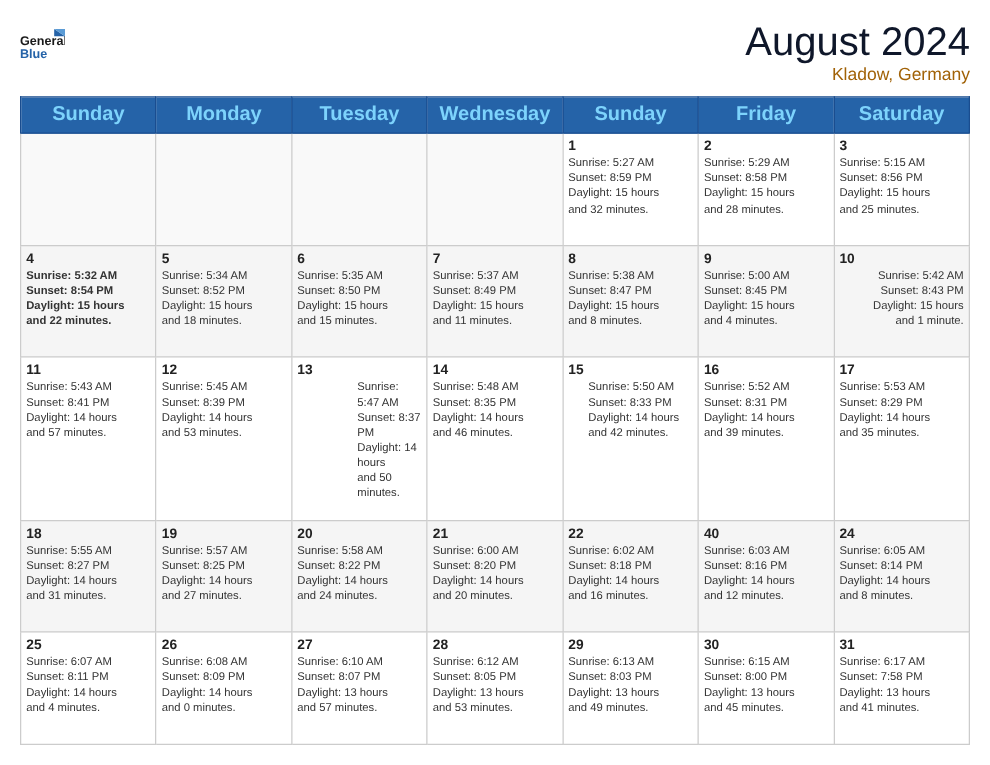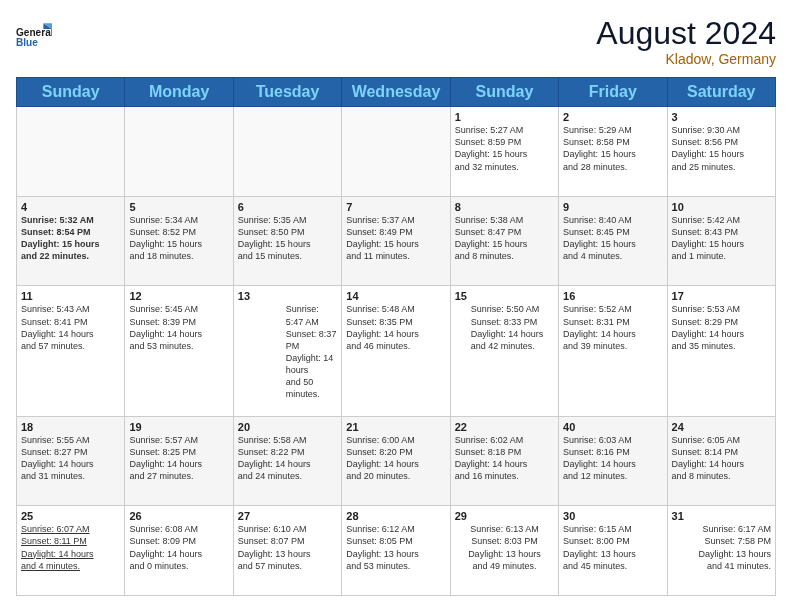--- a/index.html
+++ b/index.html
@@ -136,21 +136,21 @@
           </td>
           <td>
             <span class="day-num">2</span>
             <div class="day-info" style="white-space: pre-line;">Sunrise: 5:29 AM
 Sunset: 8:58 PM
 Daylight: 15 hours
 and 28 minutes.</div>
           </td>
           <td>
             <span class="day-num">3</span>
-            <div class="day-info" style="white-space: pre-line;">Sunrise: 9:30 AM
+            <div class="day-info" style="white-space: pre-line;">Sunrise: 5:15 AM
 Sunset: 8:56 PM
 Daylight: 15 hours
 and 25 minutes.</div>
           </td>
         </tr>
         <tr>
           <td>
             <span class="day-num">4</span>
             <div class="day-info" style="white-space: pre-line; font-weight: bold;">Sunrise: 5:32 AM
 Sunset: 8:54 PM
@@ -180,28 +180,28 @@
           </td>
           <td>
             <span class="day-num">8</span>
             <div class="day-info" style="white-space: pre-line;">Sunrise: 5:38 AM
 Sunset: 8:47 PM
 Daylight: 15 hours
 and 8 minutes.</div>
           </td>
           <td>
             <span class="day-num">9</span>
-            <div class="day-info" style="white-space: pre-line;">Sunrise: 8:40 AM
+            <div class="day-info" style="white-space: pre-line;">Sunrise: 5:00 AM
 Sunset: 8:45 PM
 Daylight: 15 hours
 and 4 minutes.</div>
           </td>
           <td>
             <span class="day-num">10</span>
-            <div class="day-info" style="white-space: pre-line;">Sunrise: 5:42 AM
+            <div class="day-info" style="white-space: pre-line; text-align: right;">Sunrise: 5:42 AM
 Sunset: 8:43 PM
 Daylight: 15 hours
 and 1 minute.</div>
           </td>
         </tr>
         <tr>
           <td>
             <span class="day-num">11</span>
             <div class="day-info" style="white-space: pre-line;">Sunrise: 5:43 AM
 Sunset: 8:41 PM
@@ -298,21 +298,21 @@
             <span class="day-num">24</span>
             <div class="day-info" style="white-space: pre-line;">Sunrise: 6:05 AM
 Sunset: 8:14 PM
 Daylight: 14 hours
 and 8 minutes.</div>
           </td>
         </tr>
         <tr>
           <td>
             <span class="day-num">25</span>
-            <div class="day-info" style="white-space: pre-line; text-decoration: underline;">Sunrise: 6:07 AM
+            <div class="day-info" style="white-space: pre-line;">Sunrise: 6:07 AM
 Sunset: 8:11 PM
 Daylight: 14 hours
 and 4 minutes.</div>
           </td>
           <td>
             <span class="day-num">26</span>
             <div class="day-info" style="white-space: pre-line;">Sunrise: 6:08 AM
 Sunset: 8:09 PM
 Daylight: 14 hours
 and 0 minutes.</div>
@@ -326,35 +326,35 @@
           </td>
           <td>
             <span class="day-num">28</span>
             <div class="day-info" style="white-space: pre-line;">Sunrise: 6:12 AM
 Sunset: 8:05 PM
 Daylight: 13 hours
 and 53 minutes.</div>
           </td>
           <td>
             <span class="day-num">29</span>
-            <div class="day-info" style="white-space: pre-line; text-align: center;">Sunrise: 6:13 AM
+            <div class="day-info" style="white-space: pre-line;">Sunrise: 6:13 AM
 Sunset: 8:03 PM
 Daylight: 13 hours
 and 49 minutes.</div>
           </td>
           <td>
             <span class="day-num">30</span>
             <div class="day-info" style="white-space: pre-line;">Sunrise: 6:15 AM
 Sunset: 8:00 PM
 Daylight: 13 hours
 and 45 minutes.</div>
           </td>
           <td>
             <span class="day-num">31</span>
-            <div class="day-info" style="white-space: pre-line; text-align: right;">Sunrise: 6:17 AM
+            <div class="day-info" style="white-space: pre-line;">Sunrise: 6:17 AM
 Sunset: 7:58 PM
 Daylight: 13 hours
 and 41 minutes.</div>
           </td>
         </tr>
       </tbody>
   </table>
 </div>
 
 </body></html>

